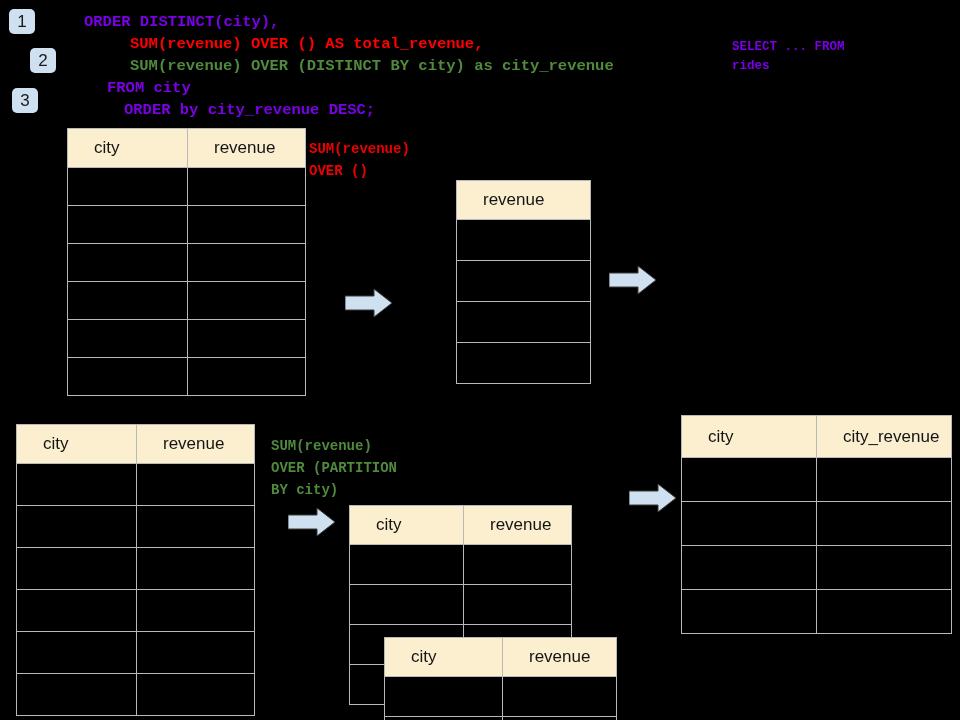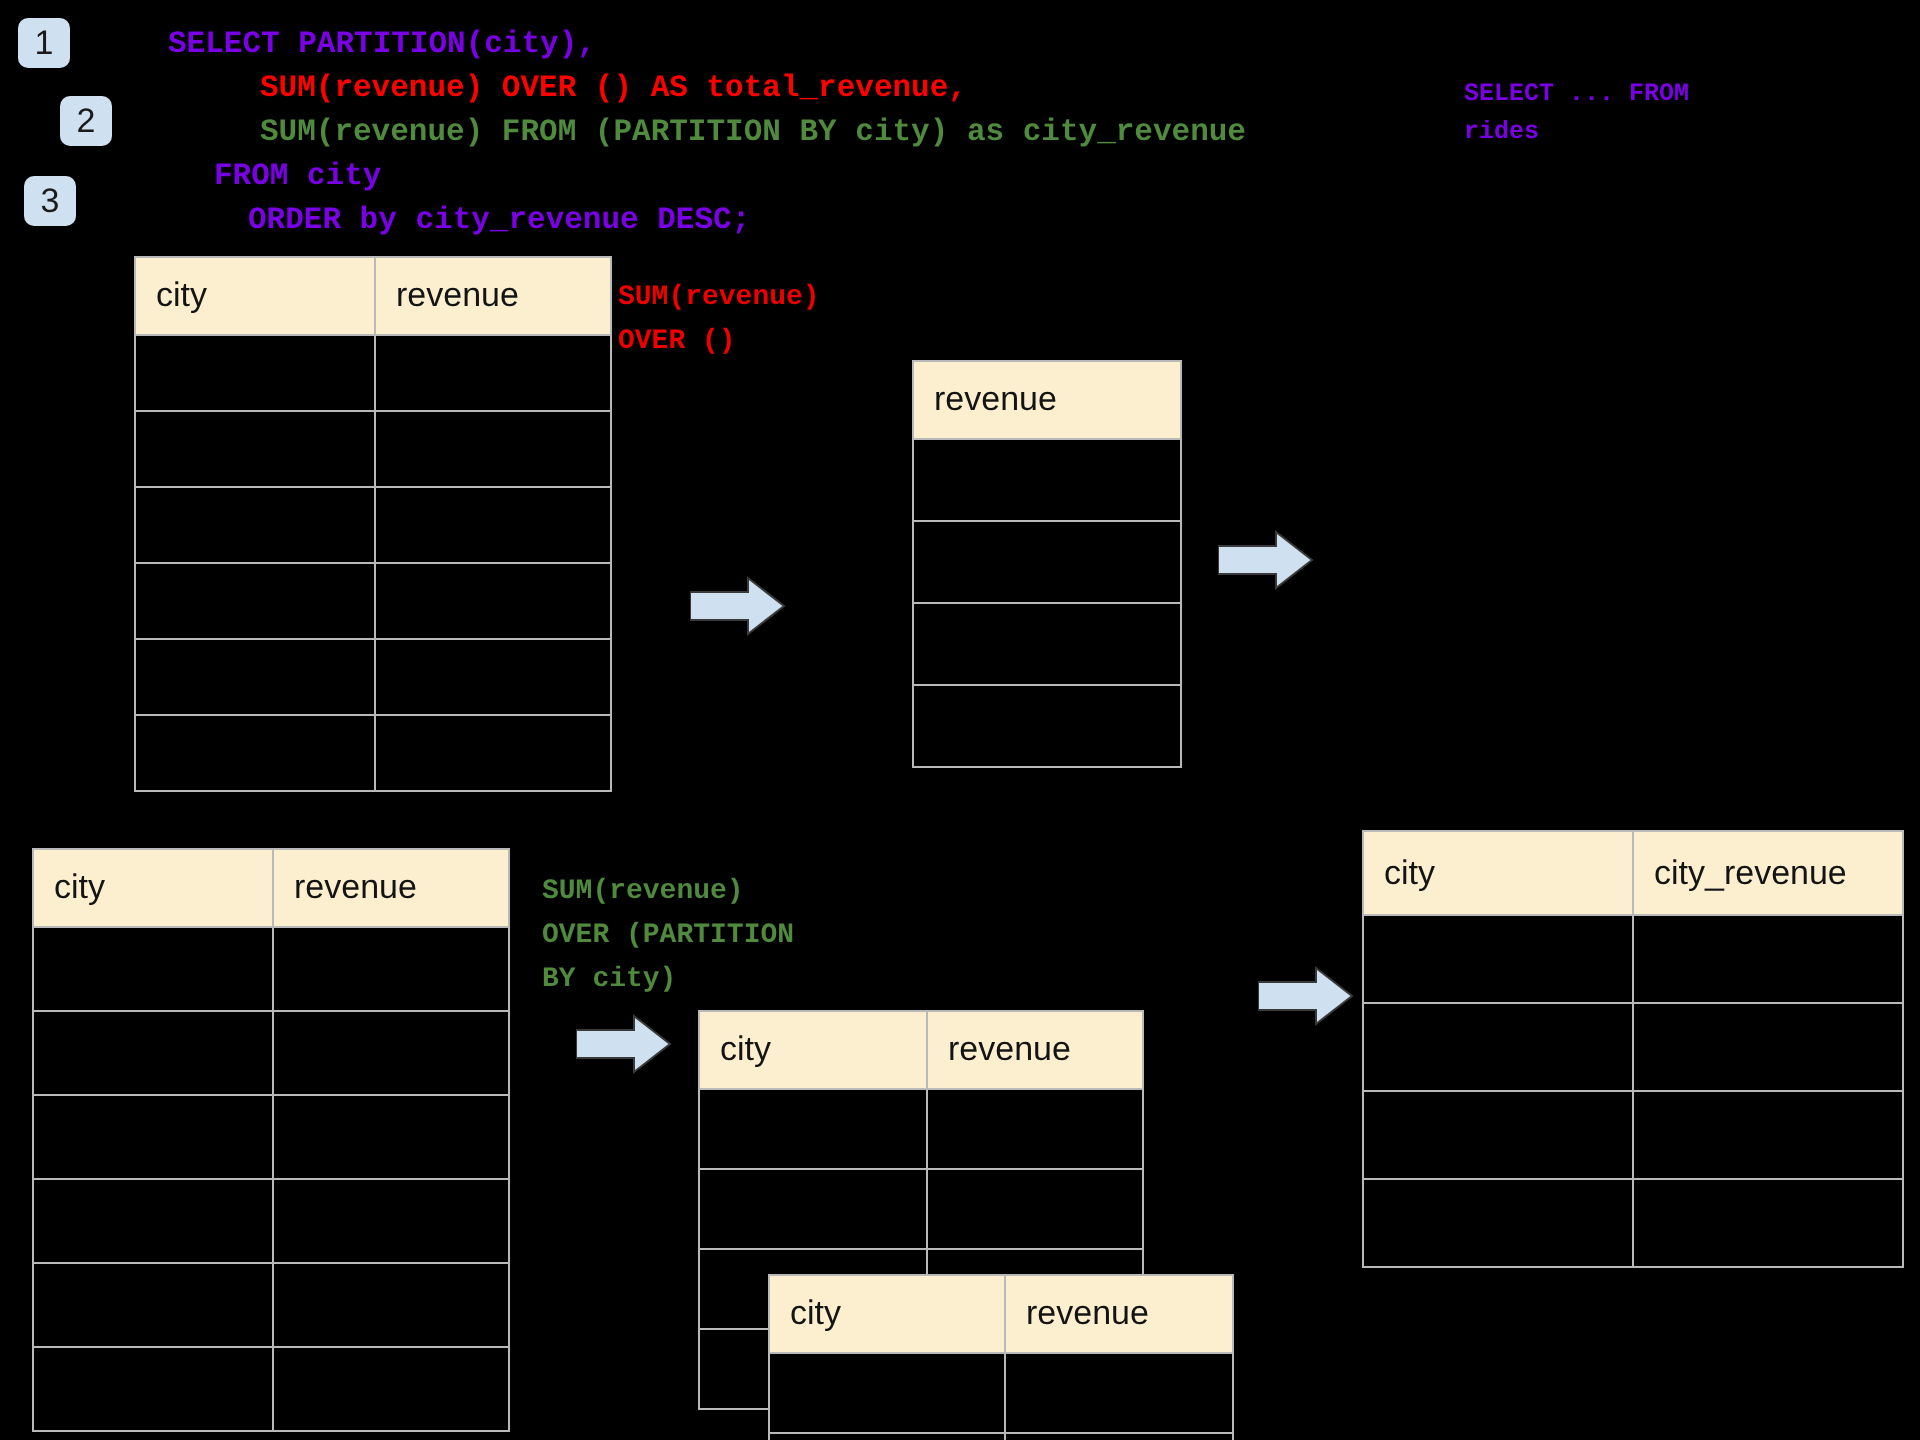--- a/index.html
+++ b/index.html
@@ -81,21 +81,21 @@
     padding: 0;
     margin: 0;
     background: #000000;
   }
   .tbl th {
     background: #fcefcf;
     color: #141414;
     font-weight: normal;
     font-size: 17px;
     text-align: left;
-    padding-left: 10px;
+    padding-left: 26px;
     white-space: nowrap;
     overflow: hidden;
   }
 
   
   .arrow {
     position: absolute;
     width: 48px;
     height: 32px;
   }
@@ -108,23 +108,23 @@
   <div class="badge" style="left:9px;  top:9px;">
       <span>1</span>
     </div>
   <div class="badge" style="left:30px; top:48px;">
       <span>2</span>
     </div>
   <div class="badge" style="left:12px; top:88px;">
       <span>3</span>
     </div>
 
-  <div class="code purple" style="left:84px;  top:12px;">SELECT PARTITION(city),</div>
+  <div class="code purple" style="left:84px;  top:12px;">ORDER DISTINCT(city),</div>
   <div class="code red" style="left:130px; top:34px;">SUM(revenue) OVER () AS total_revenue,</div>
-  <div class="code green" style="left:130px; top:56px;">SUM(revenue) FROM (PARTITION BY city) as city_revenue</div>
+  <div class="code green" style="left:130px; top:56px;">SUM(revenue) OVER (DISTINCT BY city) as city_revenue</div>
   <div class="code purple" style="left:107px; top:78px;">FROM city</div>
   <div class="code purple" style="left:124px; top:100px;">ORDER by city_revenue DESC;</div>
   <div class="code-small" style="left:732px; top:38px;">SELECT ... FROM
 rides</div>
 
   <div class="label red" style="left:309px; top:138px;">SUM(revenue)
 OVER ()</div>
   <div class="label green" style="left:271px; top:435px;">SUM(revenue)
 OVER (PARTITION
 BY city)</div>

